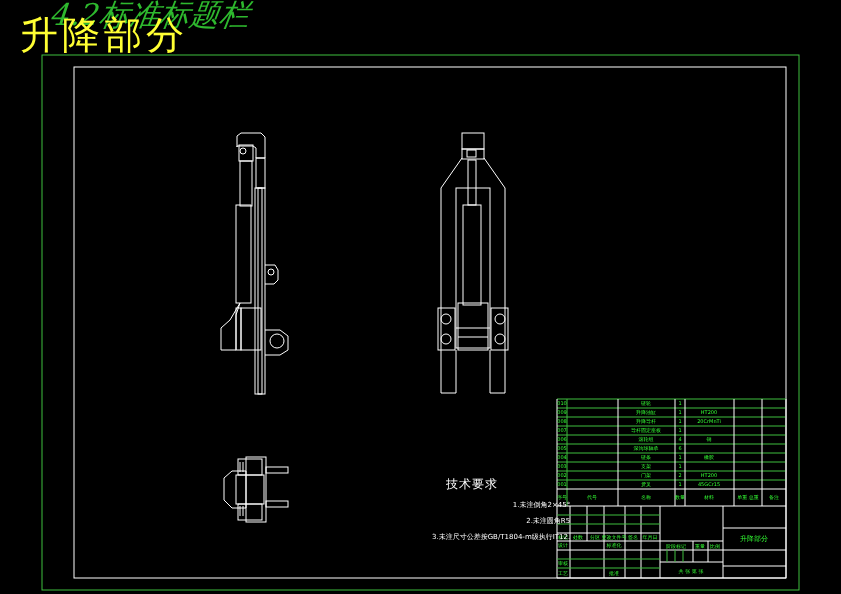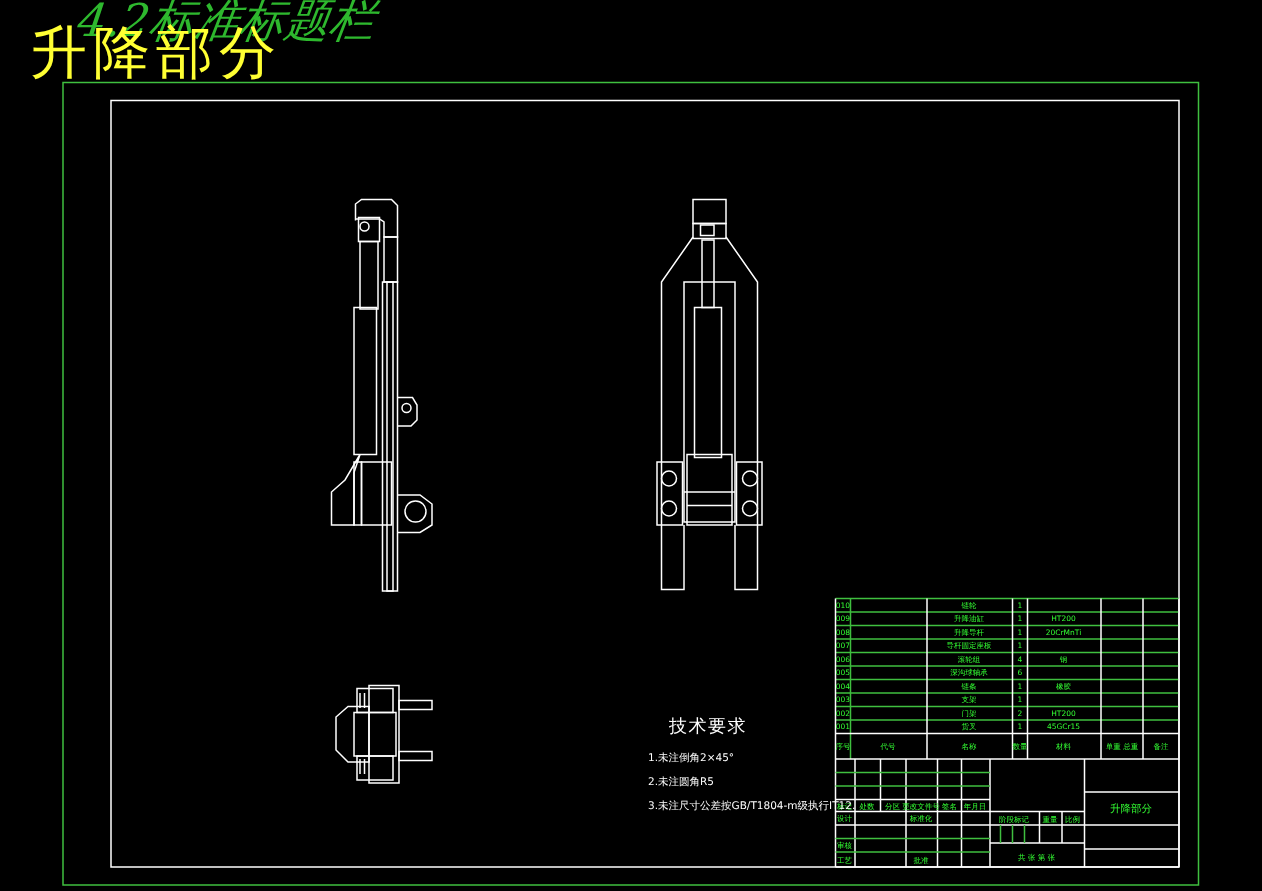--- a/index.html
+++ b/index.html
@@ -11,21 +11,21 @@
   }
   .overlay-sub {
     position:absolute; left:52px; top:0px; font-size:30px; color:#33cc33;
     font-family:"DejaVu Serif", serif; font-style:italic; line-height:1; white-space:nowrap; opacity:.9;
     transform:skewX(-8deg);
   }
   .tech {
     position:absolute; left:432px; top:478px; color:#fff; font-size:10px; line-height:1;
   }
   .tech .hd { font-size:12px; margin-left:14px; margin-bottom:12px; letter-spacing:1px; }
-  .tech .ln { font-size:7px; margin-bottom:9px; white-space:nowrap; }
+  .tech .ln { font-size:7px; margin-bottom:9px; white-space:nowrap;text-align:right; }
   svg text { font-family:"DejaVu Sans", sans-serif; }
 </style>
 </head>
 <body>
 
 <svg id="canvas" width="841" height="594" viewBox="0 0 841 594" xmlns="http://www.w3.org/2000/svg">
 
   <rect x="42" y="55" width="757" height="535" fill="none" stroke="#3fbf3f" stroke-width="1"></rect>
   <rect x="74" y="67" width="712" height="511" fill="none" stroke="#ffffff" stroke-width="1"></rect>
 

